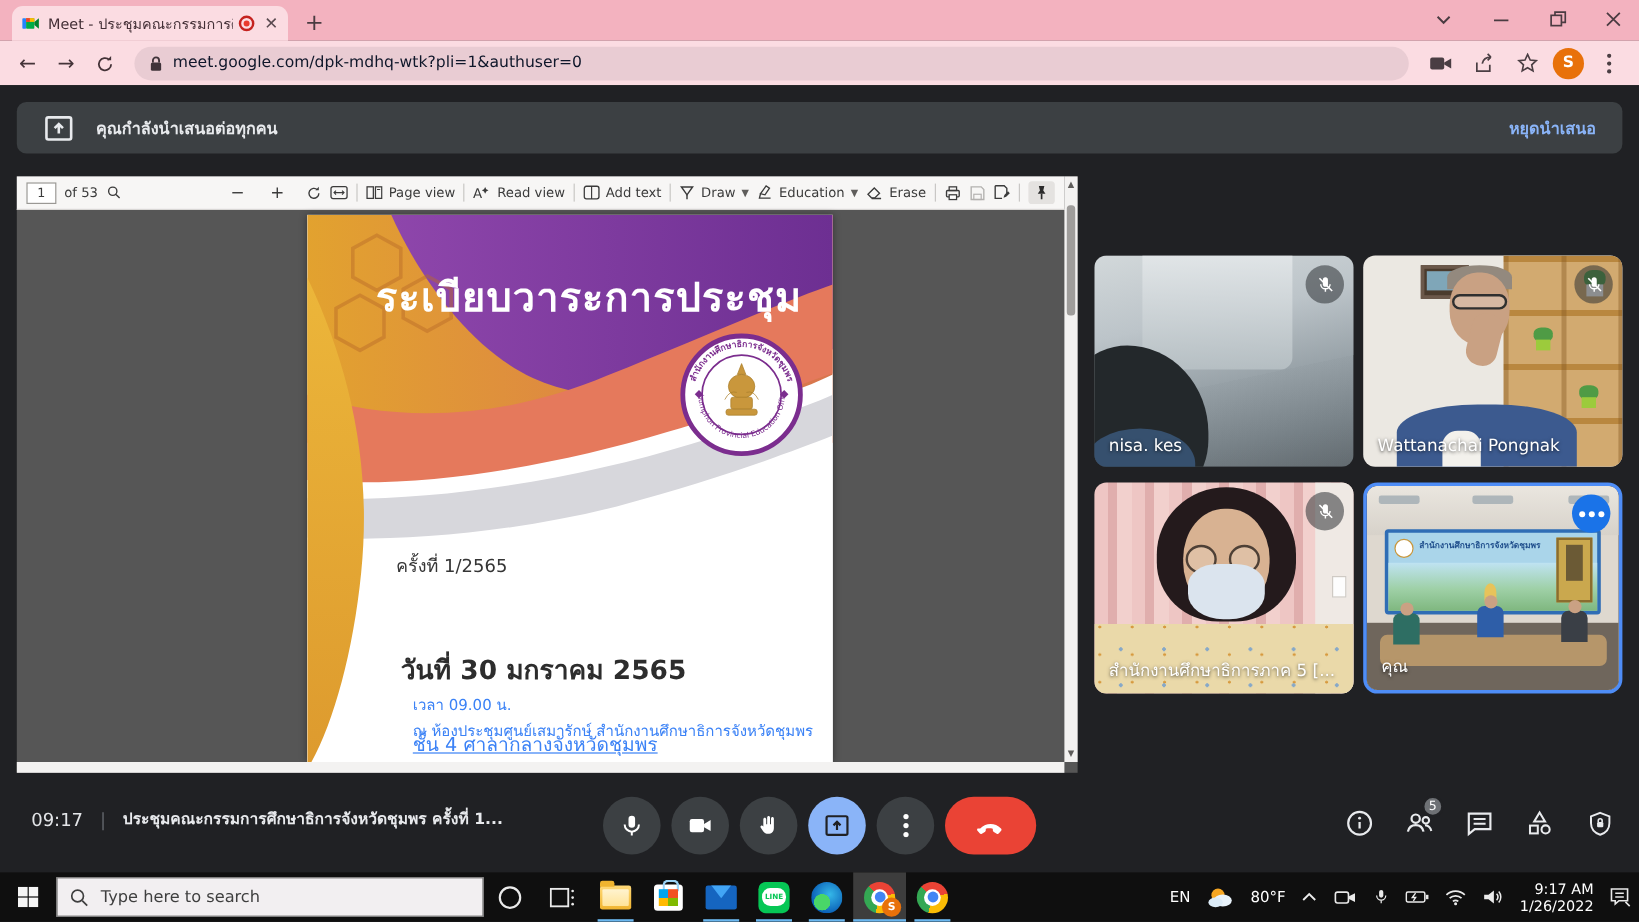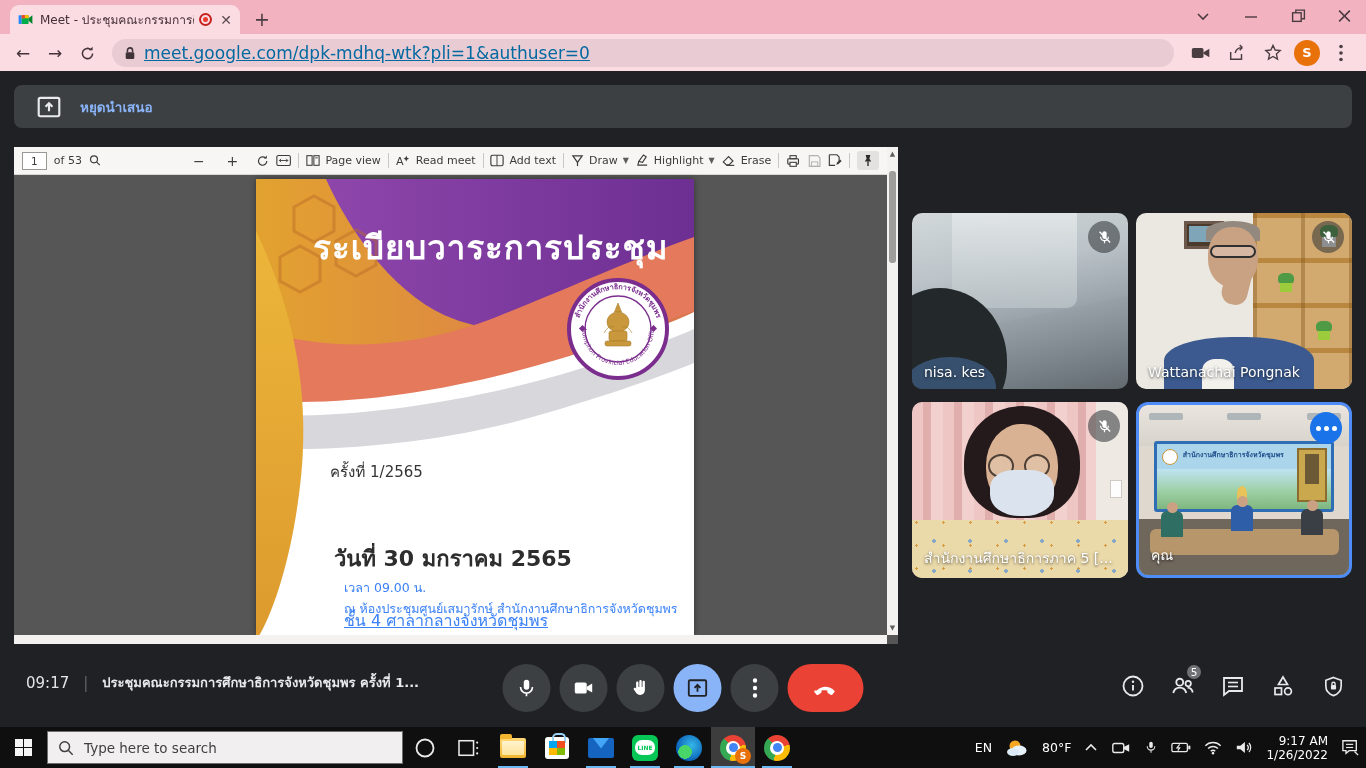--- a/index.html
+++ b/index.html
@@ -16,21 +16,21 @@
   #rec-dot { width:9px; height:9px; border-radius:50%; background:#ea3a2d; border:2px solid #fbdce2;
     box-shadow:0 0 0 2px #c5221f; flex:none; margin-right:3px;}
   #tab-close { font-size:14px; color:#5a4a50; flex:none; line-height:1; }
   #new-tab-btn { position:absolute; left:254px; top:8px; font-size:19px; color:#4a3b41; line-height:22px;}
   .wincontrol { position:absolute; top:6px; color:#4a3b41; }
   #toolbar { position:absolute; left:0; top:34px; width:1366px; height:37px; background:#fbdce2;
     display:flex; align-items:center; padding:0 10px; gap:6px; }
   .navbtn { width:26px; text-align:center; font-size:17px; color:#443338; }
   #urlbar { flex:1; height:28px; background:#e9ccd3; border-radius:14px; display:flex;
     align-items:center; padding:0 12px; gap:8px; margin:0 6px; }
-  #url-text { font-size:17px; color:#0369a1;text-decoration:underline; }
+  #url-text { font-size:13px; color:#0f172a; }
   .tool-ic { width:30px; display:flex; justify-content:center; }
   #avatar { width:26px; height:26px; border-radius:50%; background:#e8710a; color:#fff;
     font-size:13px; font-weight:bold; display:flex; align-items:center; justify-content:center; }
 
   
   #stage { position:absolute; left:0; top:71px; width:1366px; height:656px; background:#202124; }
   #banner { position:absolute; left:14px; top:14px; width:1338px; height:43px; background:#3c4043;
     border-radius:8px; display:flex; align-items:center; padding:0 22px; gap:18px; }
   #banner-msg { color:#e8eaed; font-size:13.5px; font-weight:bold; flex:1; }
   #stop-present { color:#8ab4f8; font-size:13.5px; font-weight:bold; }
@@ -293,20 +293,21 @@
   </div>
 </div>
 
 <div id="stage">
 
   <div id="banner">
     <svg width="26" height="26" viewBox="0 0 24 24">
         <rect x="2.5" y="3.5" width="19" height="17" rx="1.5" fill="none" stroke="#e8eaed" stroke-width="2"></rect>
         <path d="M12 16 V9 M8.8 11.8 L12 8.6 l3.2 3.2" fill="none" stroke="#e8eaed" stroke-width="2"></path>
       </svg>
+    <span id="banner-msg">คุณกำลังนำเสนอต่อทุกคน</span>
     <span id="stop-present">หยุดนำเสนอ</span>
   </div>
 
   <div id="pdf">
     <div id="pdf-toolbar">
       <div id="page-box">1</div>
       <span>of 53</span>
       <svg width="13" height="13" viewBox="0 0 16 16">
           <circle cx="6.5" cy="6.5" r="4.5" fill="none" stroke="#3b3b3b" stroke-width="1.5"></circle>
           <line x1="10" y1="10" x2="14" y2="14" stroke="#3b3b3b" stroke-width="1.5"></line>
@@ -332,21 +333,21 @@
             <line x1="10.5" y1="4" x2="13.5" y2="4" stroke="#3b3b3b"></line>
           </svg>
         <span>Page view</span>
       </div>
       <div class="pt-sep"></div>
       <div class="pt-btn">
         <svg width="15" height="13" viewBox="0 0 16 14">
             <text x="0" y="12" font-size="12" fill="#3b3b3b">A</text>
             <path d="M11 2 l1 2 2 1-2 1-1 2-1-2-2-1 2-1z" fill="#3b3b3b"></path>
           </svg>
-        <span>Read meet</span>
+        <span>Read view</span>
       </div>
       <div class="pt-sep"></div>
       <div class="pt-btn">
         <svg width="14" height="13" viewBox="0 0 16 14">
             <rect x="1" y="1" width="14" height="12" rx="2" fill="none" stroke="#3b3b3b" stroke-width="1.3"></rect>
             <line x1="8" y1="1" x2="8" y2="13" stroke="#3b3b3b" stroke-width="1.1"></line>
           </svg>
         <span>Add text</span>
       </div>
       <div class="pt-sep"></div>
@@ -356,21 +357,21 @@
             <line x1="7" y1="9" x2="7" y2="13" stroke="#3b3b3b" stroke-width="1.3"></line>
           </svg>
         <span>Draw</span>
         <span class="pt-chev">▼</span>
       </div>
       <div class="pt-btn">
         <svg width="13" height="13" viewBox="0 0 14 14">
             <path d="M3 8 L8 1 L11 3 L7 9 Z" fill="none" stroke="#3b3b3b" stroke-width="1.2"></path>
             <path d="M3 8 L2 12 H12" fill="none" stroke="#3b3b3b" stroke-width="1.2"></path>
           </svg>
-        <span>Highlight</span>
+        <span>Education</span>
         <span class="pt-chev">▼</span>
       </div>
       <div class="pt-btn">
         <svg width="14" height="12" viewBox="0 0 16 13">
             <path d="M5 11 L1.5 7.5 7.5 1.5 12.5 6.5 8 11 Z" fill="none" stroke="#3b3b3b" stroke-width="1.3"></path>
             <line x1="5" y1="11.5" x2="14" y2="11.5" stroke="#3b3b3b" stroke-width="1.3"></line>
           </svg>
         <span>Erase</span>
       </div>
       <div class="pt-sep"></div>

